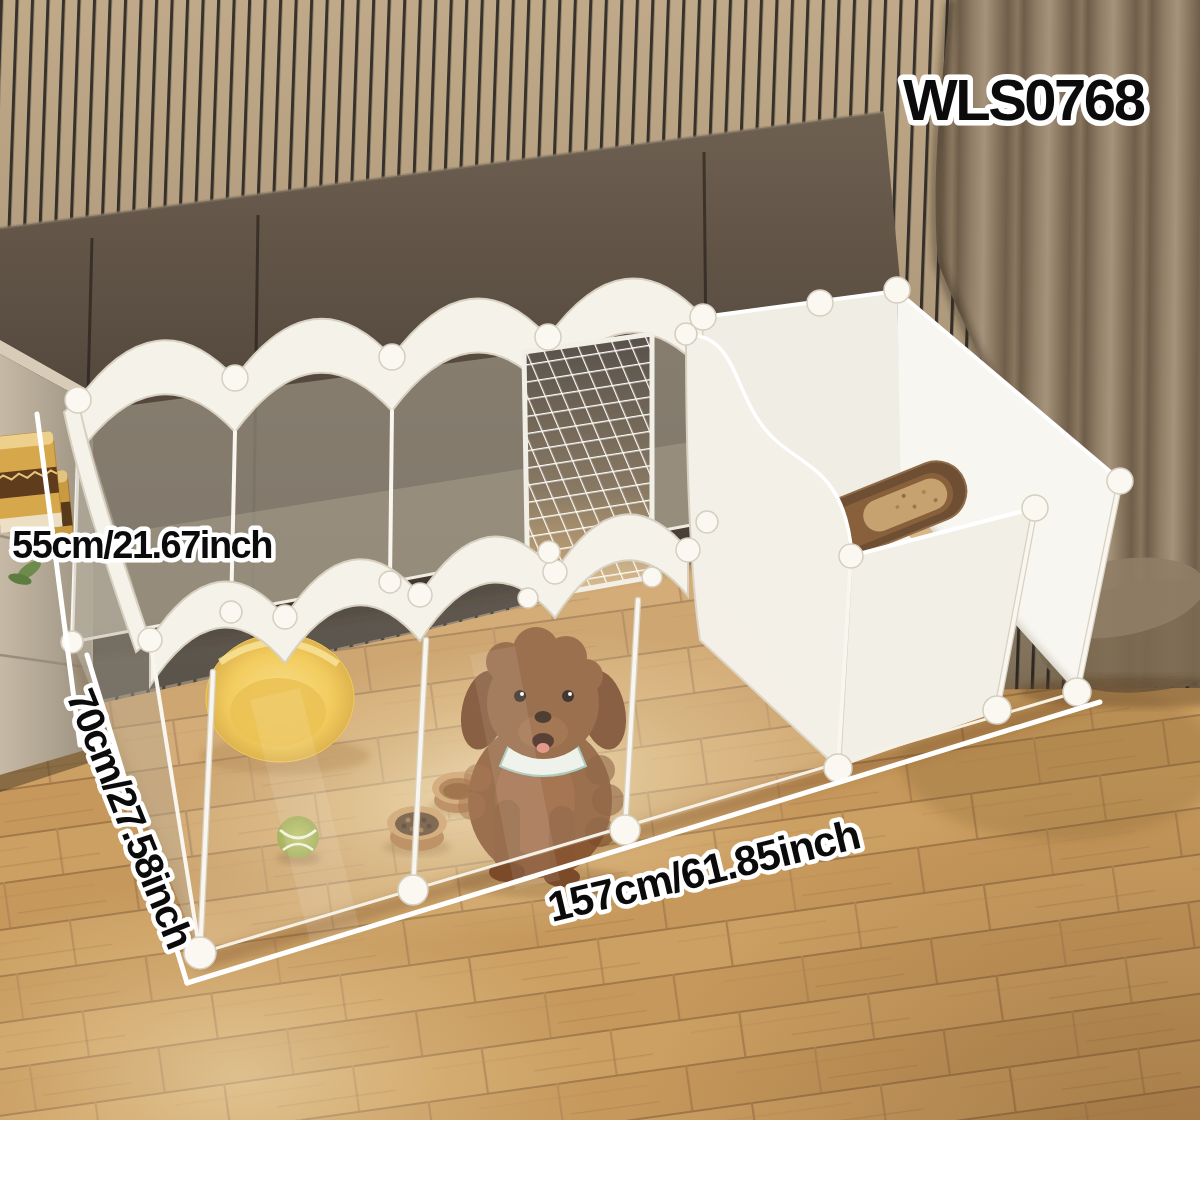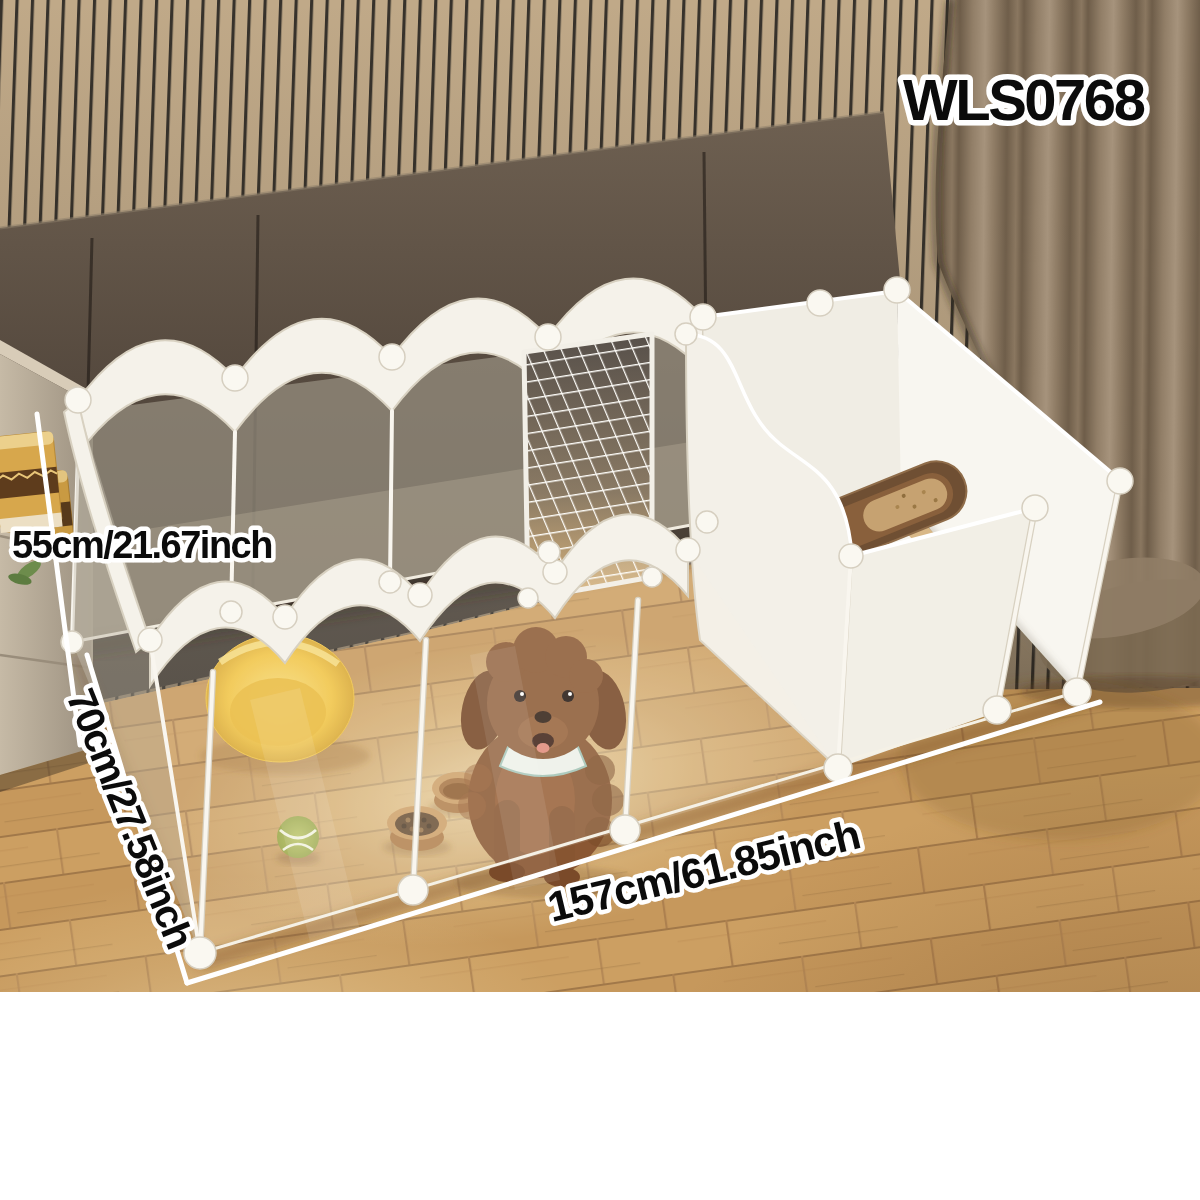--- a/index.html
+++ b/index.html
@@ -1,16 +1,16 @@
 <!DOCTYPE html>
 <html><head>
 <meta charset="utf-8">
 <style>
   html,body{margin:0;padding:0;background:#fff;}
-  .scene{position:relative;width:1200px;height:992px;overflow:hidden;background:#fde047;}
+  .scene{position:relative;width:1200px;height:1120px;overflow:hidden;background:#fde047;}
   svg{display:block;}
   .lbl{
     font-family:"Liberation Sans","DejaVu Sans",sans-serif;
     font-weight:bold;
     fill:#0b0b0b;
     stroke:#ffffff;
     paint-order:stroke;
     stroke-linejoin:round;
     stroke-linecap:round;
   }

